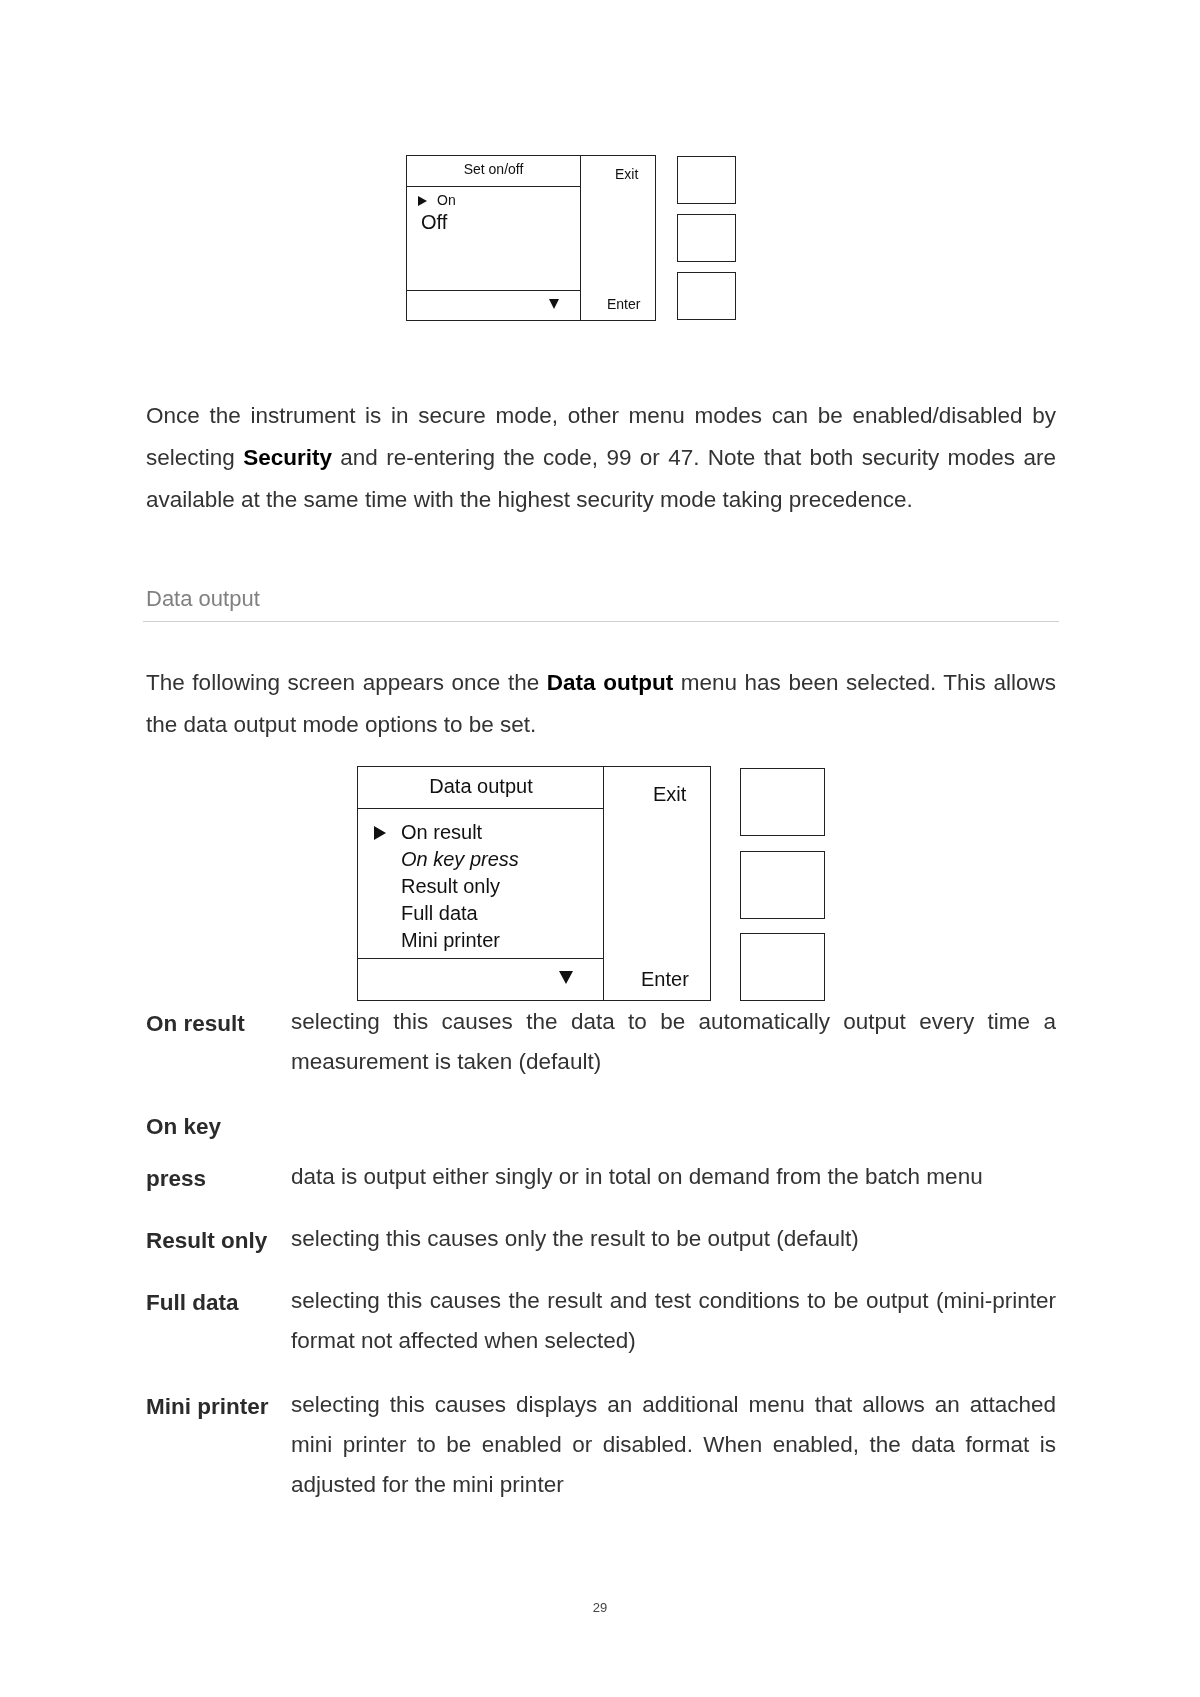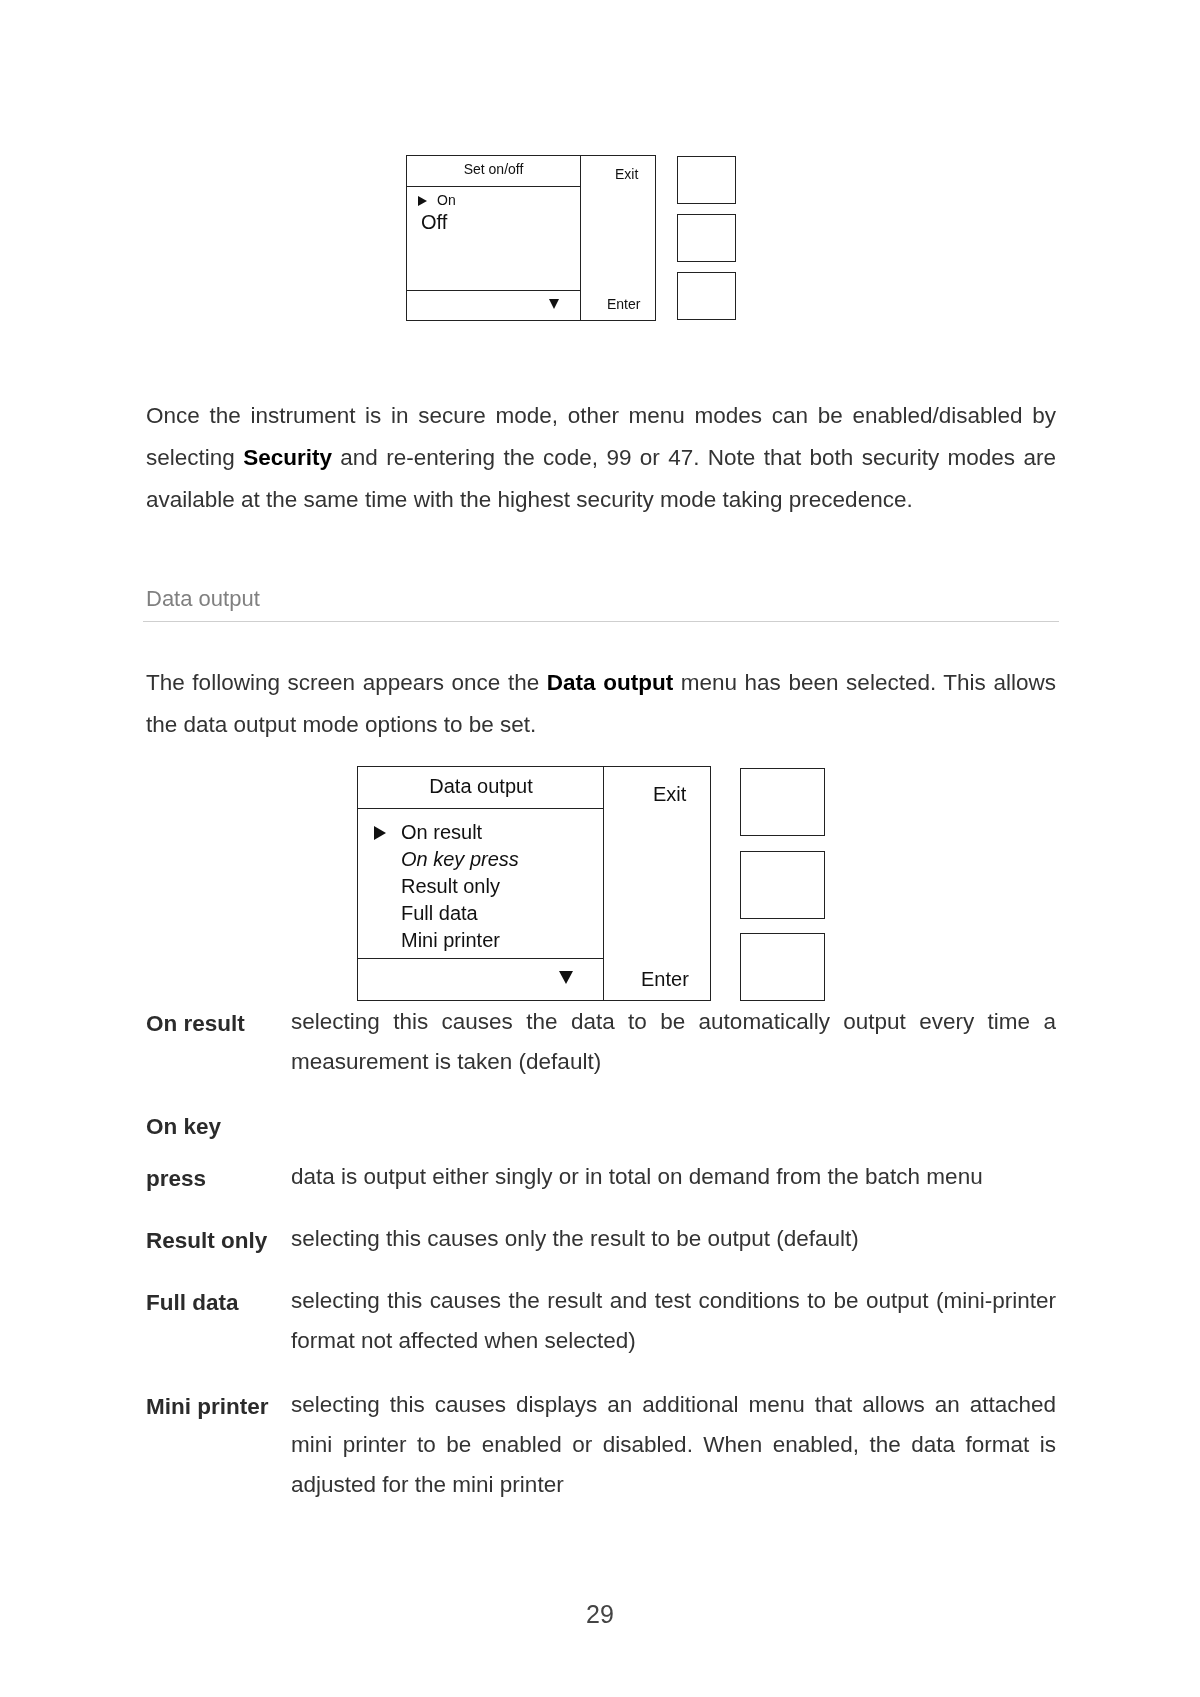--- a/index.html
+++ b/index.html
@@ -20,21 +20,21 @@
   .item { position: absolute; white-space: nowrap; }
   .cursor { position: absolute; width: 0; height: 0; border-top: 7px solid transparent;
             border-bottom: 7px solid transparent; border-left: 12px solid #111; }
   .down-tri { position: absolute; width: 0; height: 0; border-left: 7px solid transparent;
               border-right: 7px solid transparent; border-top: 13px solid #111; }
   .key { position: absolute; border: 1.5px solid #222; box-sizing: border-box; background: #fff; }
 
   .term { position: absolute; left: 146px; font-weight: bold; font-size: 22.5px; color: #2b2b2b; white-space: nowrap; }
   .def { position: absolute; left: 291px; width: 765px; font-size: 22.5px; line-height: 40px;
          text-align: justify; color: #333; }
-  .pagenum { position: absolute; left: 0; width: 1200px; top: 1600px; text-align: center; font-size: 25px; color: #444; }
+  .pagenum { position: absolute; left: 0; width: 1200px; top: 1600px; text-align: center; font-size: 13px; color: #444; }
 </style>
 </head>
 <body>
 
 <div class="diag" style="left:0;top:0;">
   <div class="panel" style="left:406px;top:155px;width:175px;height:166px;">
     <div class="titlebar" style="height:31px;line-height:27px;font-size:14px;">Set on/off</div>
     <div class="cursor" style="left:11px;top:40px;border-top-width:5px;border-bottom-width:5px;border-left-width:9px;"></div>
     <div class="item" style="left:30px;top:36px;font-size:14px;">On</div>
     <div class="item" style="left:14px;top:55px;font-size:20px;">Off</div>

